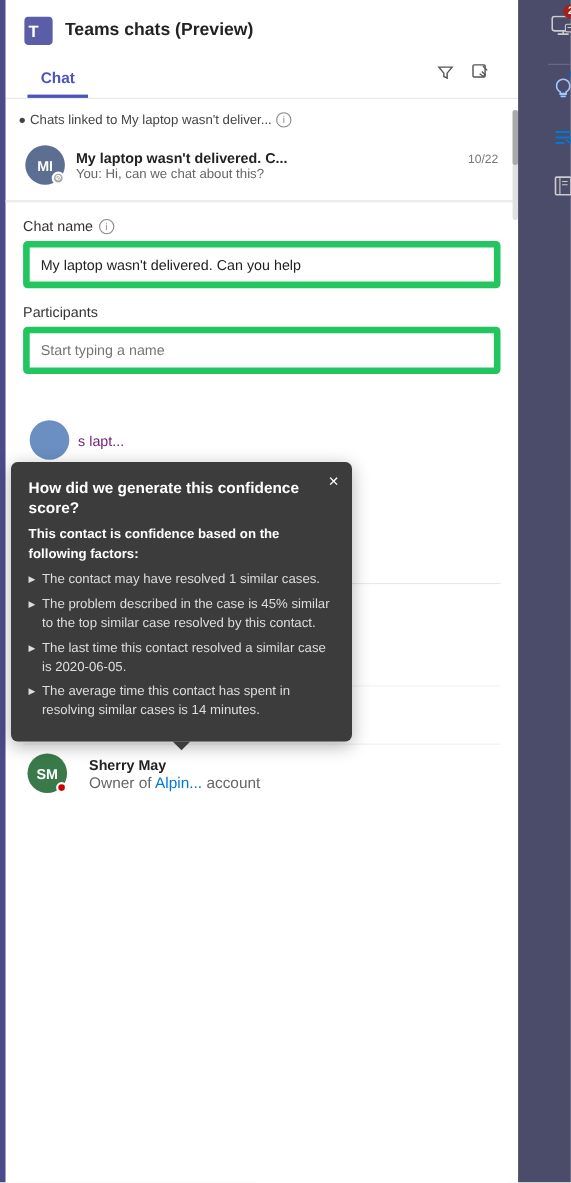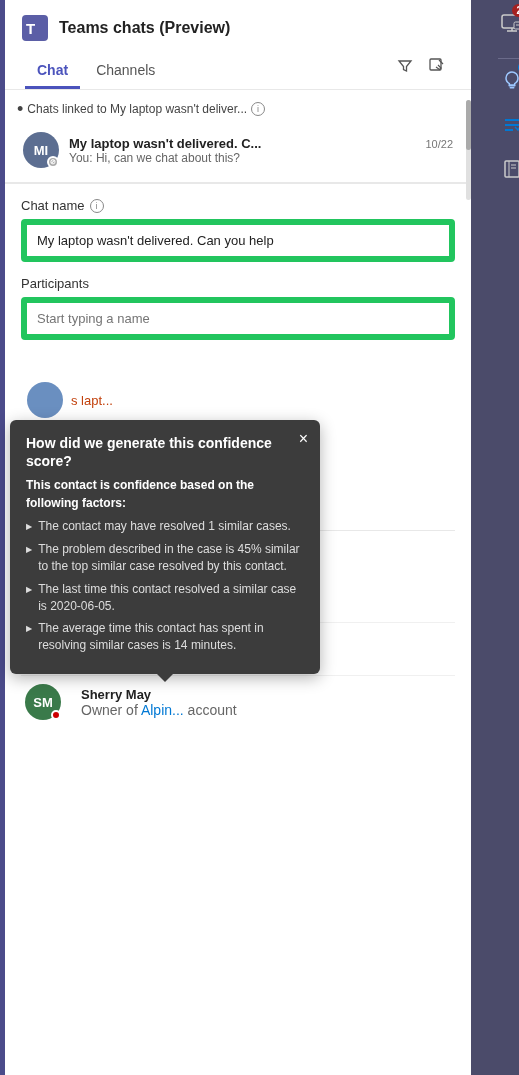--- a/index.html
+++ b/index.html
@@ -386,21 +386,21 @@
     
     .partial-item {
       display: flex;
       align-items: center;
       padding: 8px 6px;
       margin-bottom: 4px;
       cursor: pointer;
     }
     .partial-text {
       font-size: 13px;
-      color: #c2410c;
+      color: #701a75;
     }
 
     .confidence-badge {
       display: flex;
       justify-content: center;
       margin: 4px 0 10px 0;
     }
     .confidence-pill {
       background: #e8e8e8;
       border-radius: 12px;
@@ -517,21 +517,20 @@
       <div class="teams-logo">
         <svg width="26" height="26" viewBox="0 0 26 26" fill="none">
           <rect width="26" height="26" rx="4" fill="#5b5ea6"></rect>
           <text x="4" y="19" font-size="15" fill="white" font-weight="bold">T</text>
         </svg>
       </div>
       <span class="header-title">Teams chats (Preview)</span>
     </div>
     <div class="tabs">
       <div class="tab active">Chat</div>
-      <div class="tab">Channels</div>
       <button class="tab-filter-btn">
         <svg width="16" height="16" viewBox="0 0 16 16" fill="none">
           <path d="M2 3h12l-4.5 5.5V13l-3-1.5V8.5L2 3z" stroke="#555" stroke-width="1.3" fill="none"></path>
         </svg>
       </button>
       <button class="tab-compose-btn">
         <svg width="16" height="16" viewBox="0 0 16 16" fill="none">
           <rect x="1" y="1" width="11" height="11" rx="1" stroke="#555" stroke-width="1.3" fill="none"></rect>
           <path d="M9 7l3 3-1.5 1.5L7 9" stroke="#555" stroke-width="1.2" fill="none"></path>
           <line x1="10" y1="2" x2="14" y2="6" stroke="#555" stroke-width="1.2"></line>

